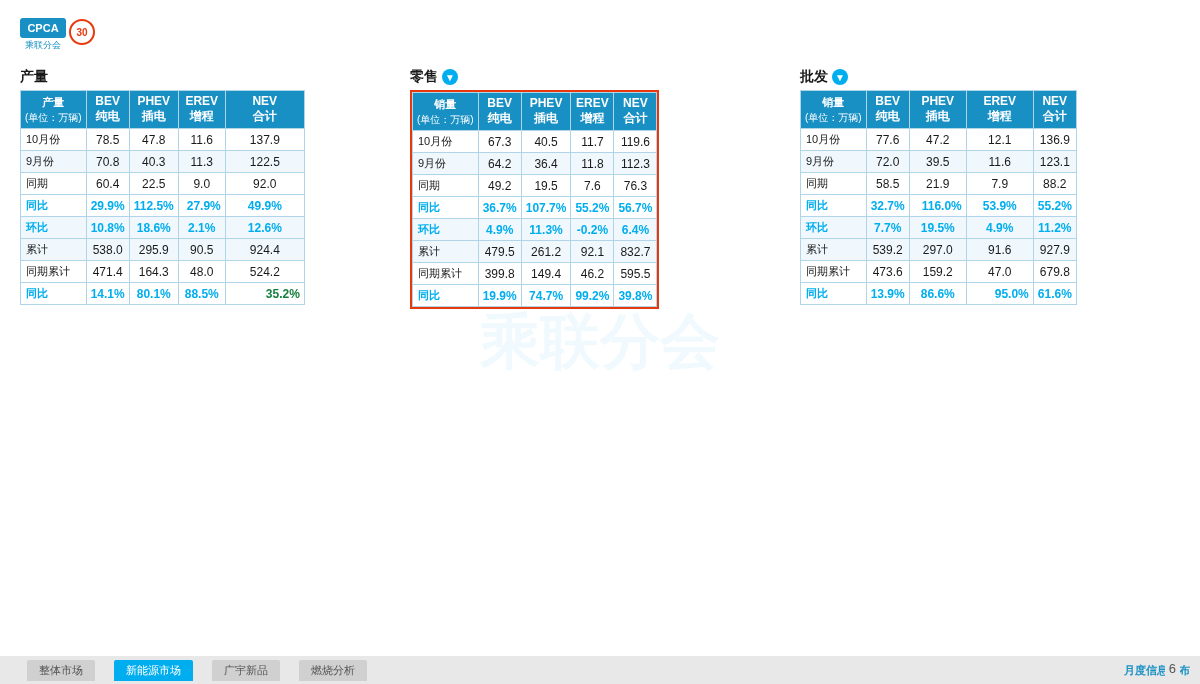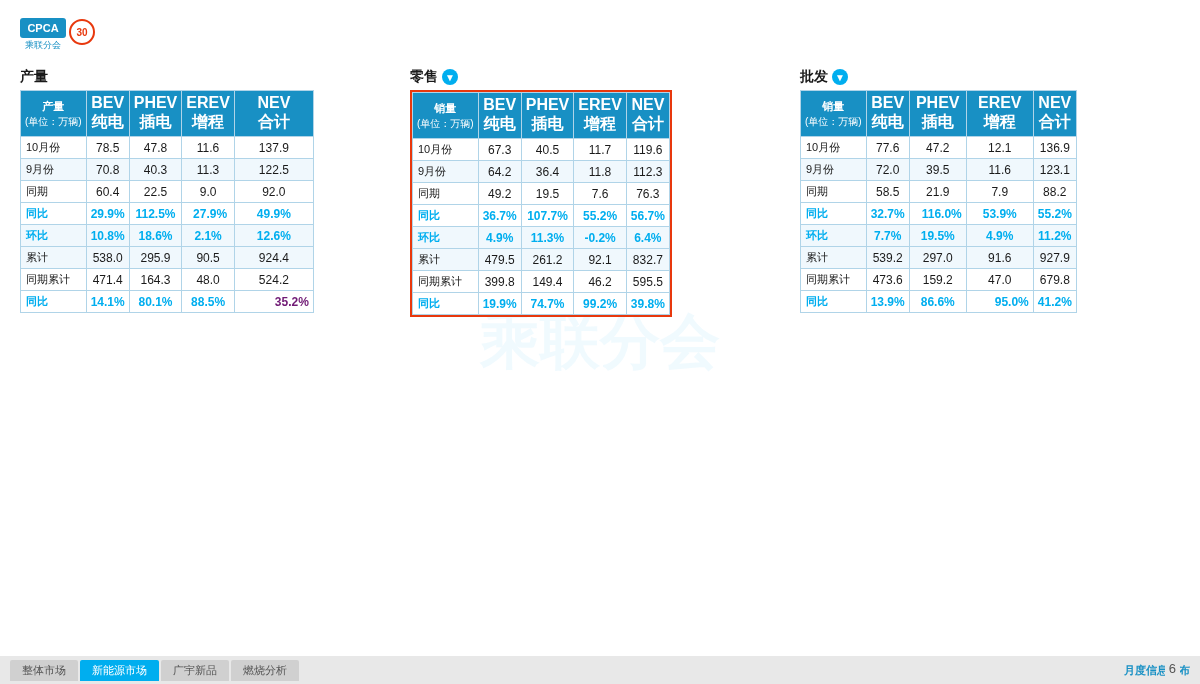--- a/index.html
+++ b/index.html
@@ -77,21 +77,21 @@
     th, td {
       border: 1px solid #b0d4e8;
       text-align: center;
       padding: 3px 4px;
       white-space: nowrap;
     }
     th {
       background: #1890c4;
       color: #fff;
       font-weight: bold;
-      font-size: 16px;
+      font-size: 12px;
     }
     td {
       background: #fff;
       color: #1a1a1a;
       font-size: 12px;
     }
     tr:nth-child(even) td {
       background: #f0f8fd;
     }
     .row-tongbi td {
@@ -132,20 +132,21 @@
       display: flex;
       gap: 2px;
     }
     .bottom-tab {
       padding: 3px 12px;
       font-size: 11px;
       background: #d0d0d0;
       color: #555;
       cursor: pointer;
       border-radius: 2px 2px 0 0;
+      margin-left: 17px;
     }
     .bottom-tab.active {
       background: #00aeef;
       color: #fff;
     }
     .bottom-right {
       font-size: 11px;
       color: #1890c4;
       font-weight: bold;
     }
@@ -262,21 +263,21 @@
               <td>471.4</td>
               <td>164.3</td>
               <td>48.0</td>
               <td>524.2</td>
             </tr>
             <tr class="row-tongbi">
               <td class="first-col" style="color: rgb(0, 174, 239); font-weight: bold;">同比</td>
               <td style="color: rgb(0, 174, 239); font-weight: bold;">14.1%</td>
               <td style="color: rgb(0, 174, 239); font-weight: bold;">80.1%</td>
               <td style="color: rgb(0, 174, 239); font-weight: bold;">88.5%</td>
-              <td style="color: #701a75; font-weight: bold; padding-left: 40px;">35.2%</td>
+              <td style="color: #15803d; font-weight: bold; padding-left: 40px;">35.2%</td>
             </tr>
           </tbody>
       </table>
     </div>
 
     <div class="section-block">
       <div class="section-label-with-arrow">
         <span>零售</span>
         <span class="down-arrow-icon">▼</span>
       </div>
@@ -416,21 +417,21 @@
               <td>473.6</td>
               <td>159.2</td>
               <td>47.0</td>
               <td>679.8</td>
             </tr>
             <tr class="row-tongbi">
               <td class="first-col" style="color: rgb(0, 174, 239); font-weight: bold;">同比</td>
               <td style="color: rgb(0, 174, 239); font-weight: bold;">13.9%</td>
               <td style="color: rgb(0, 174, 239); font-weight: bold;">86.6%</td>
               <td style="color: rgb(0, 174, 239); font-weight: bold; padding-left: 28px;">95.0%</td>
-              <td style="color: rgb(0, 174, 239); font-weight: bold;">41.2%</td>
+              <td style="color: rgb(0, 174, 239); font-weight: bold;">61.6%</td>
             </tr>
           </tbody>
       </table>
     </div>
 
   </div>
 
   <div class="bottom-bar">
     <div class="bottom-tabs">
       <div class="bottom-tab">整体市场</div>

